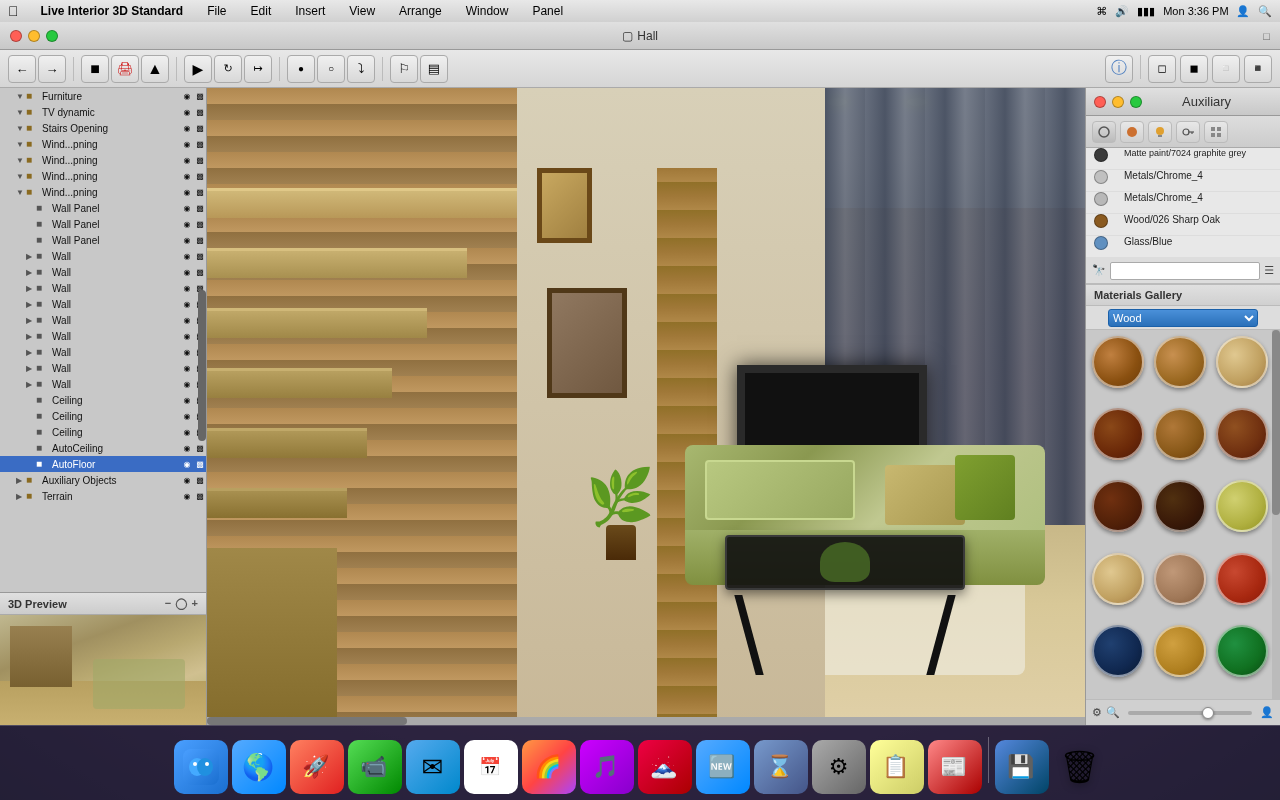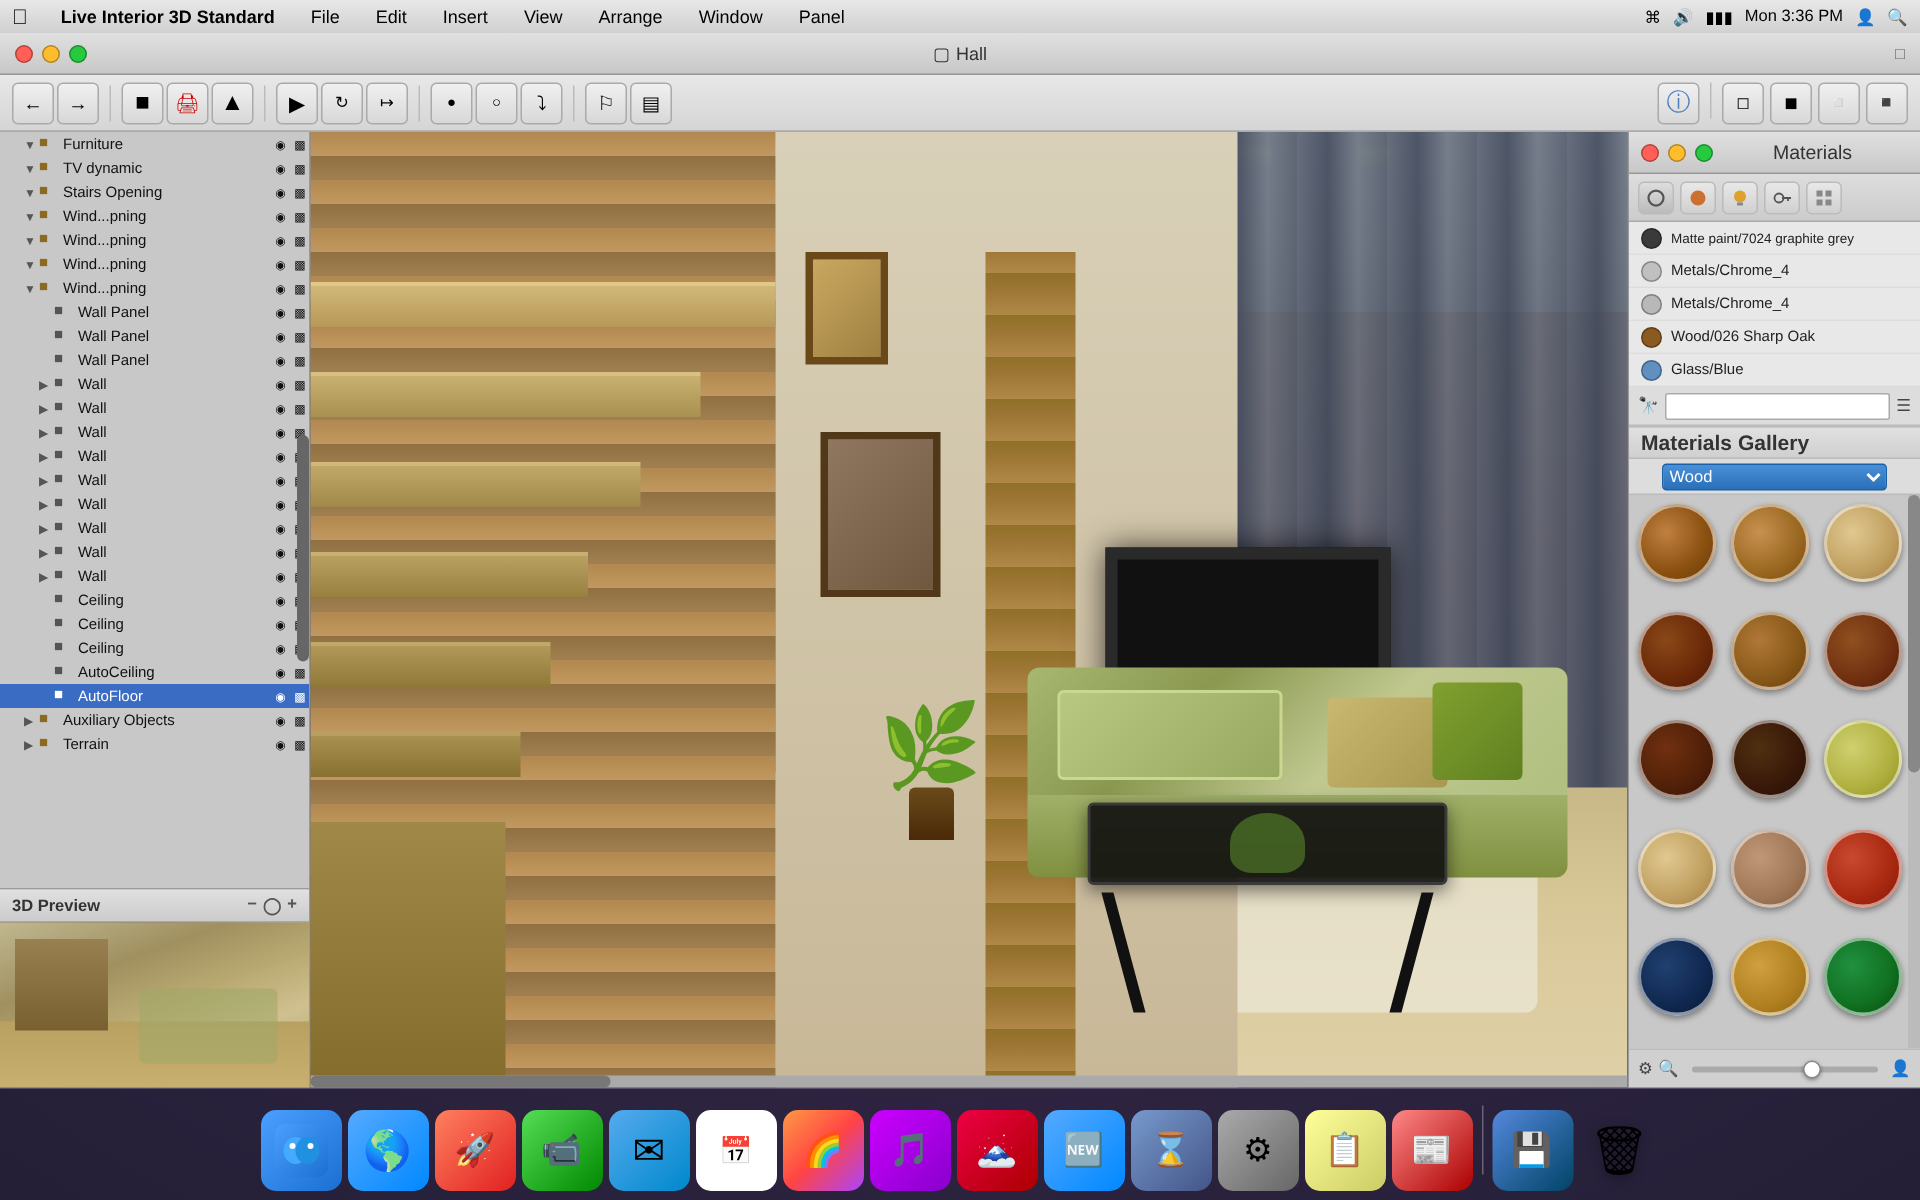--- a/index.html
+++ b/index.html
@@ -331,23 +331,23 @@
 
     .materials-list {
       flex: 0 0 auto;
       max-height: 160px;
       overflow-y: auto;
       background: #e8e8e8;
     }
     .material-item {
       height: 22px;
       display: flex;
-      align-items: center;
+      align-items: flex-start;
       padding: 0 8px;
-      gap: 6px;
+      gap: 16px;
       font-size: 10px;
       color: #222;
       cursor: pointer;
       border-bottom: 1px solid #ddd;
     }
     .material-swatch {
       width: 14px; height: 14px;
       border-radius: 50%;
       border: 1px solid rgba(0,0,0,0.3);
       flex-shrink: 0;
@@ -366,21 +366,21 @@
       cursor: pointer;
       color: #444;
     }
 
     .materials-gallery-header {
       height: 22px;
       background: linear-gradient(180deg, #e0e0e0 0%, #d0d0d0 100%);
       display: flex;
       align-items: center;
       padding: 0 8px;
-      font-size: 14px;
+      font-size: 11px;
       font-weight: bold;
       color: #333;
       border-bottom: 1px solid #bbb;
       border-top: 1px solid #bbb;
     }
 
     .gallery-filter-row {
       height: 24px;
       background: #ddd;
       display: flex;
@@ -949,21 +949,21 @@
       </div>
 
       <div class="inspector-panel">
 
         <div class="inspector-titlebar">
           <div class="window-controls">
             <div class="wc-btn wc-close"></div>
             <div class="wc-btn wc-min"></div>
             <div class="wc-btn wc-max"></div>
           </div>
-          <span class="inspector-title">Materials</span>
+          <span class="inspector-title">Auxiliary</span>
         </div>
 
         <div class="inspector-toolbar">
           <div class="inspector-tab-btn active" style="background: linear-gradient(180deg,#ddd 0%,#bbb 100%);">
             <svg width="14" height="14" viewBox="0 0 14 14">
                 <circle cx="7" cy="7" r="5" fill="none" stroke="#555" stroke-width="1.5"></circle>
               </svg>
           </div>
           <div class="inspector-tab-btn">
             <svg width="14" height="14" viewBox="0 0 14 14">

